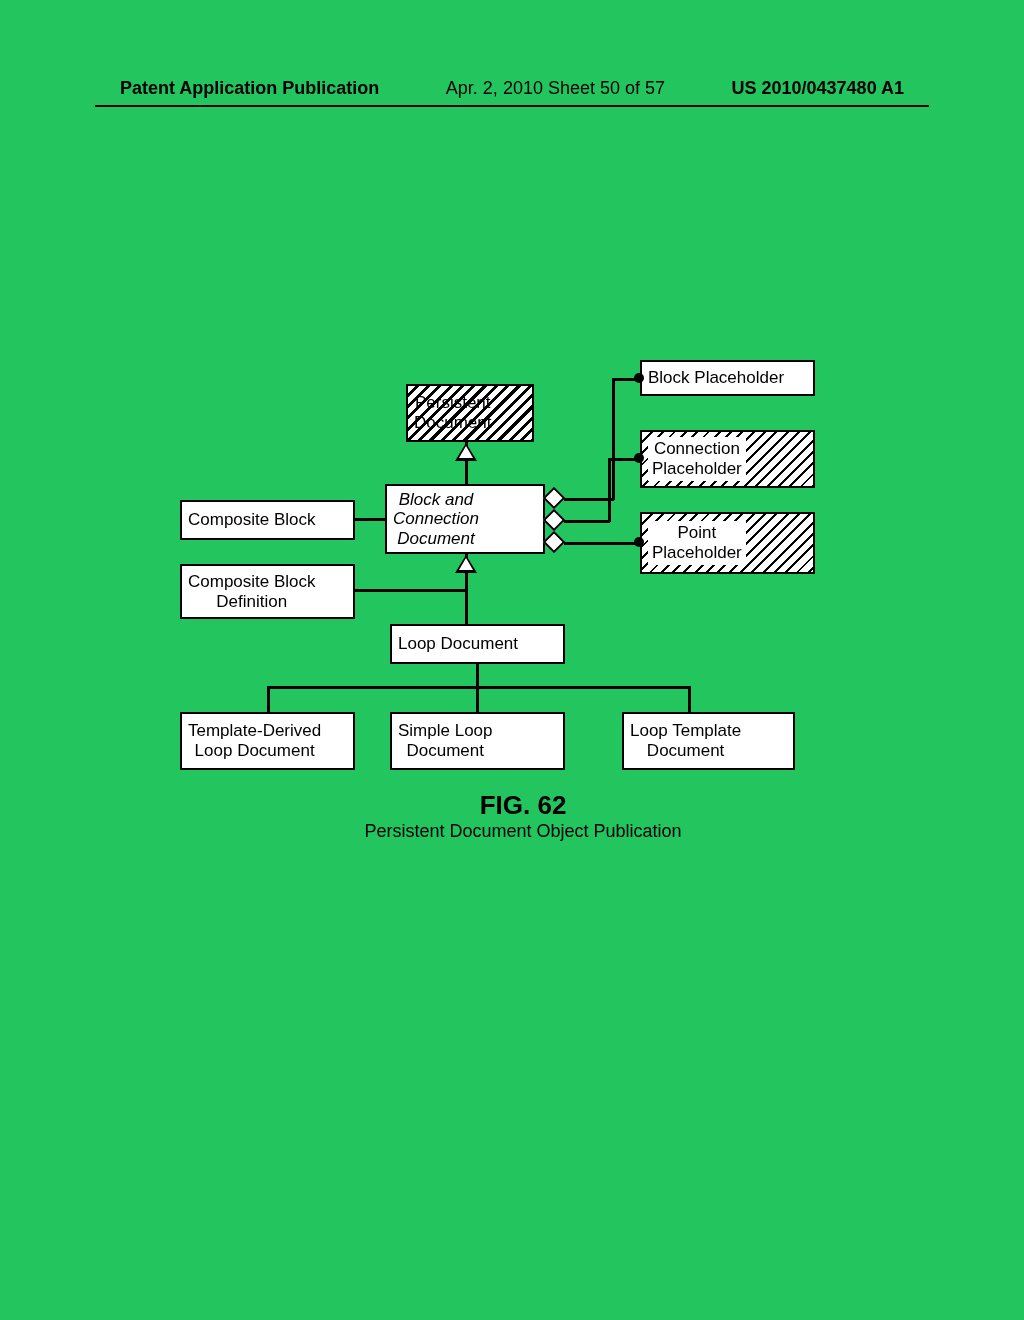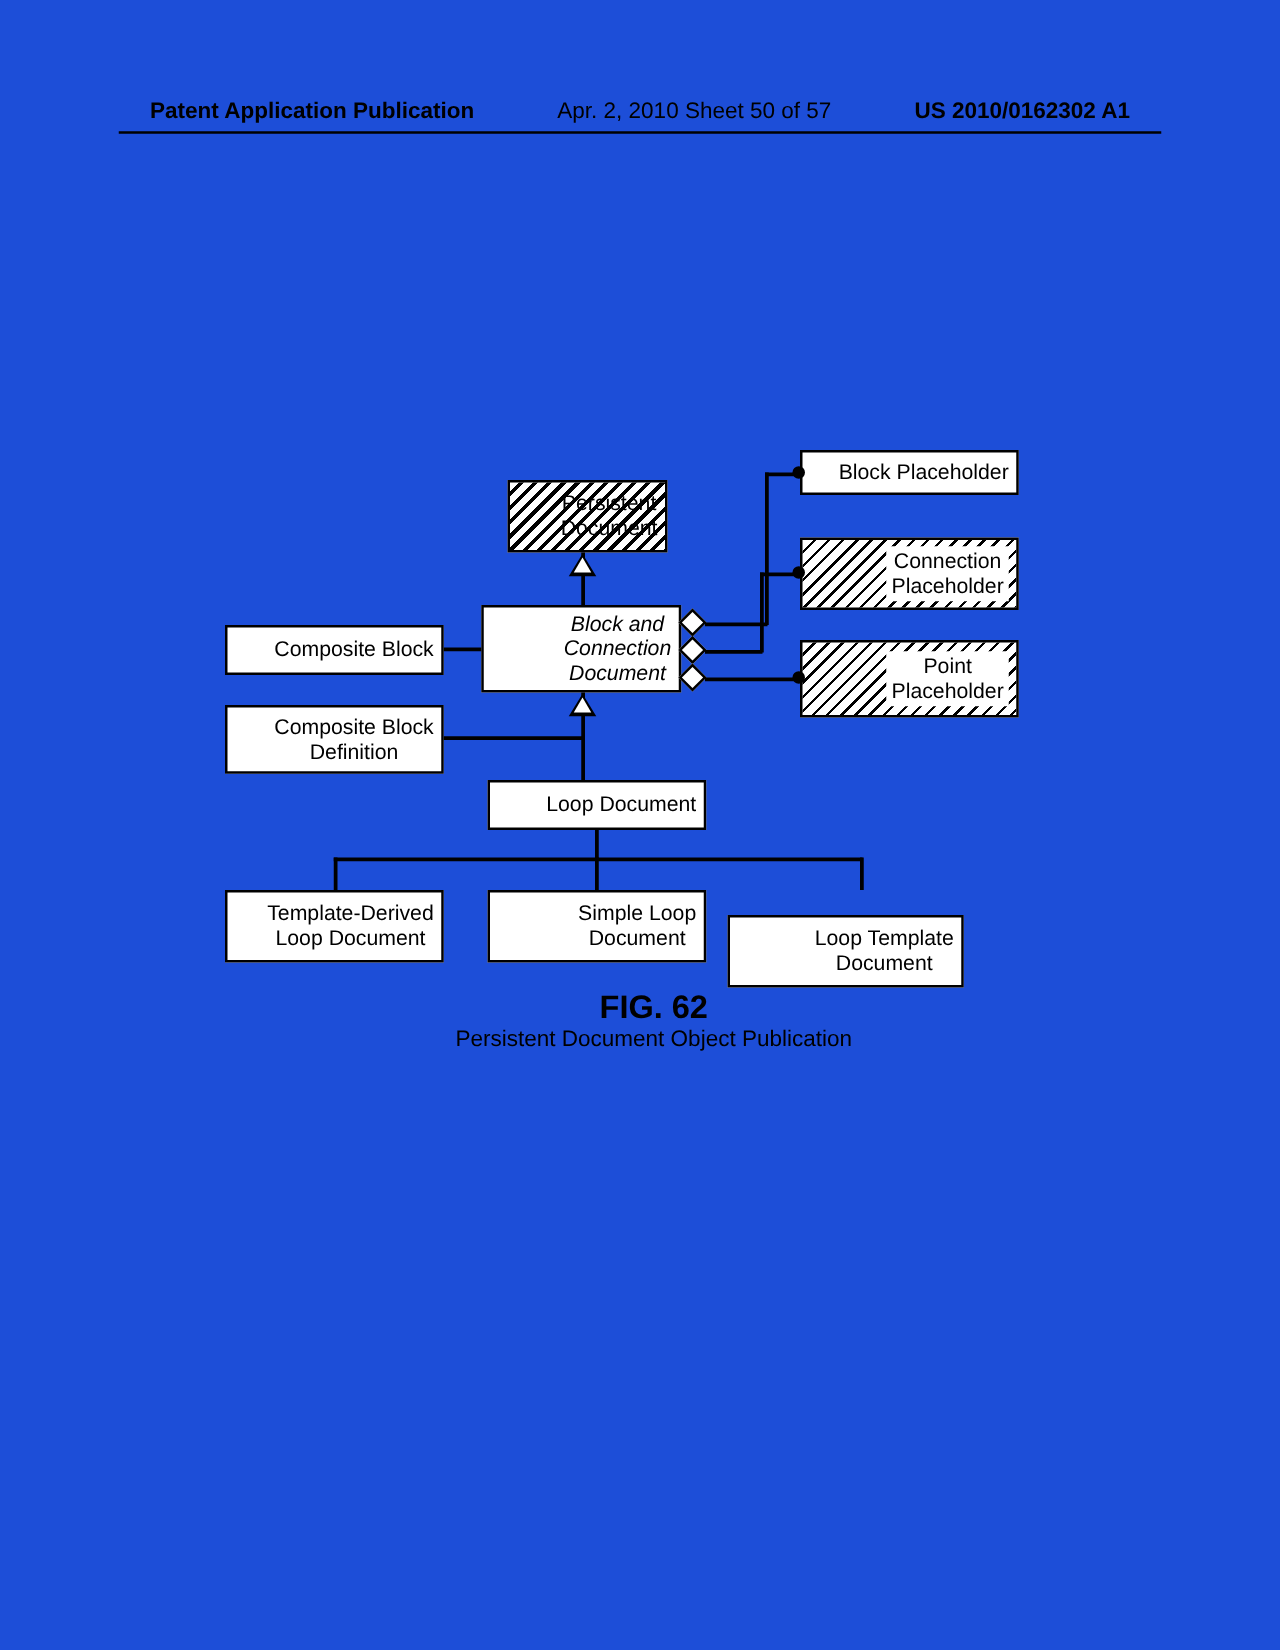--- a/index.html
+++ b/index.html
@@ -7,21 +7,21 @@
     margin: 0;
     padding: 0;
     background: #fff;
     font-family: Arial, Helvetica, sans-serif;
     color: #000;
   }
   .page {
     width: 1024px;
     height: 1320px;
     position: relative;
-    background: #1d4ed8;
+    background: #22c55e;
   }
   .header {
     position: absolute;
     top: 78px;
     left: 0;
     width: 100%;
     padding: 0 120px 0 120px;
     font-size: 18px;
     display: flex;
     justify-content: space-between;
@@ -50,21 +50,21 @@
     left: 170px;
     width: 700px;
     height: 480px;
   }
   .box {
     position: absolute;
     border: 2.5px solid #000;
     background: #fff;
     display: flex;
     align-items: center;
-    justify-content: flex-end;
+    justify-content: flex-start;
     text-align: center;
     font-size: 17px;
     line-height: 1.15;
     padding: 4px 6px;
   }
   .hatched {
     background-image: repeating-linear-gradient(
       135deg,
       #fff,
       #fff 6px,
@@ -152,21 +152,21 @@
   }
 </style>
 </head>
 <body>
 
 <div class="page">
 
   <div class="header">
     <span class="left">Patent Application Publication</span>
     <span class="center">Apr. 2, 2010  Sheet 50 of 57</span>
-    <span class="right">US 2010/0162302 A1</span>
+    <span class="right">US 2010/0437480 A1</span>
   </div>
   <div class="rule"></div>
 
   <div class="diagram">
 
     <div class="box hatched-bold" style="left:236px; top:24px; width:128px; height:58px;">
       <span class="label-bg">Persistent<br>Document</span>
     </div>
 
     <div class="box" style="left:470px; top:0px; width:175px; height:36px;">
@@ -198,21 +198,21 @@
     </div>
 
     <div class="box" style="left:10px; top:352px; width:175px; height:58px;">
       <span>Template-Derived<br>Loop Document</span>
     </div>
 
     <div class="box" style="left:220px; top:352px; width:175px; height:58px;">
       <span>Simple Loop<br>Document</span>
     </div>
 
-    <div class="box" style="left:412px; top:352px; width:189px; height:58px;margin-top:20px;">
+    <div class="box" style="left:452px; top:352px; width:173px; height:58px;">
       <span>Loop Template<br>Document</span>
     </div>
 
     <div class="vline" style="left:295px; top:82px; height:42px;"></div>
     <div class="tri-up" style="left:285px; top:83px;"></div>
 
     <div class="vline" style="left:295px; top:194px; height:70px;"></div>
     <div class="tri-up" style="left:285px; top:195px;"></div>
 
     <div class="hline" style="left:185px; top:229px; width:111px;"></div>

